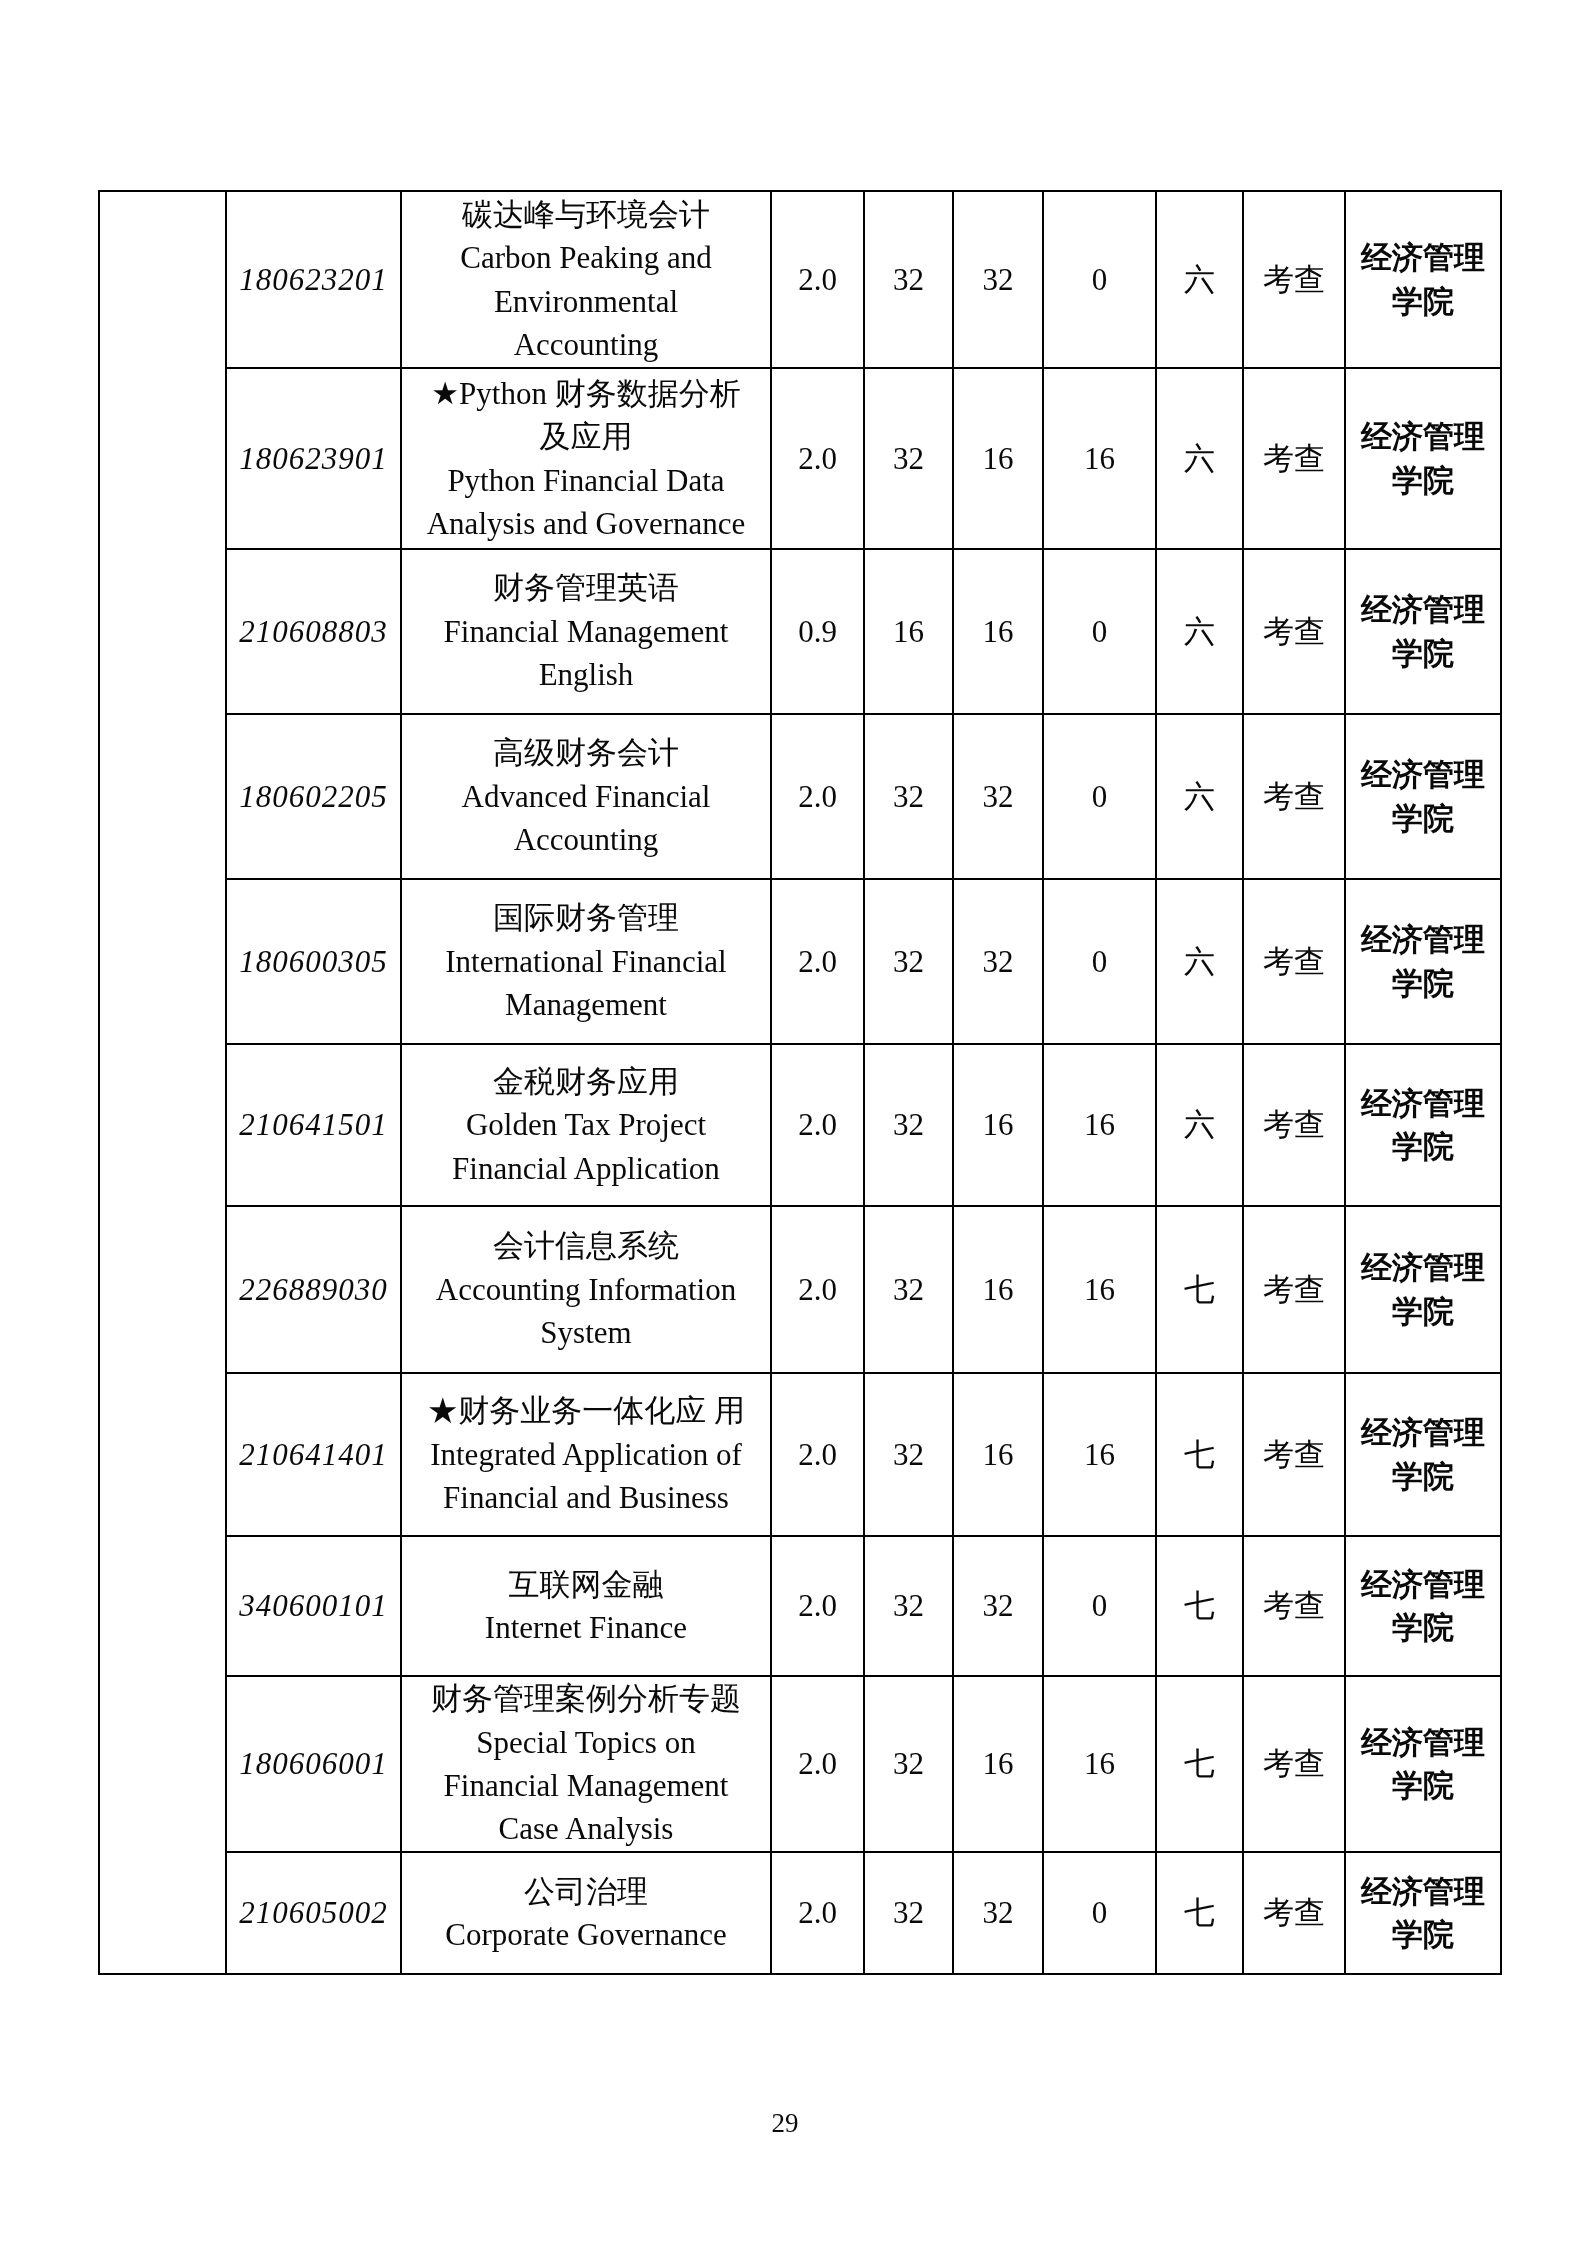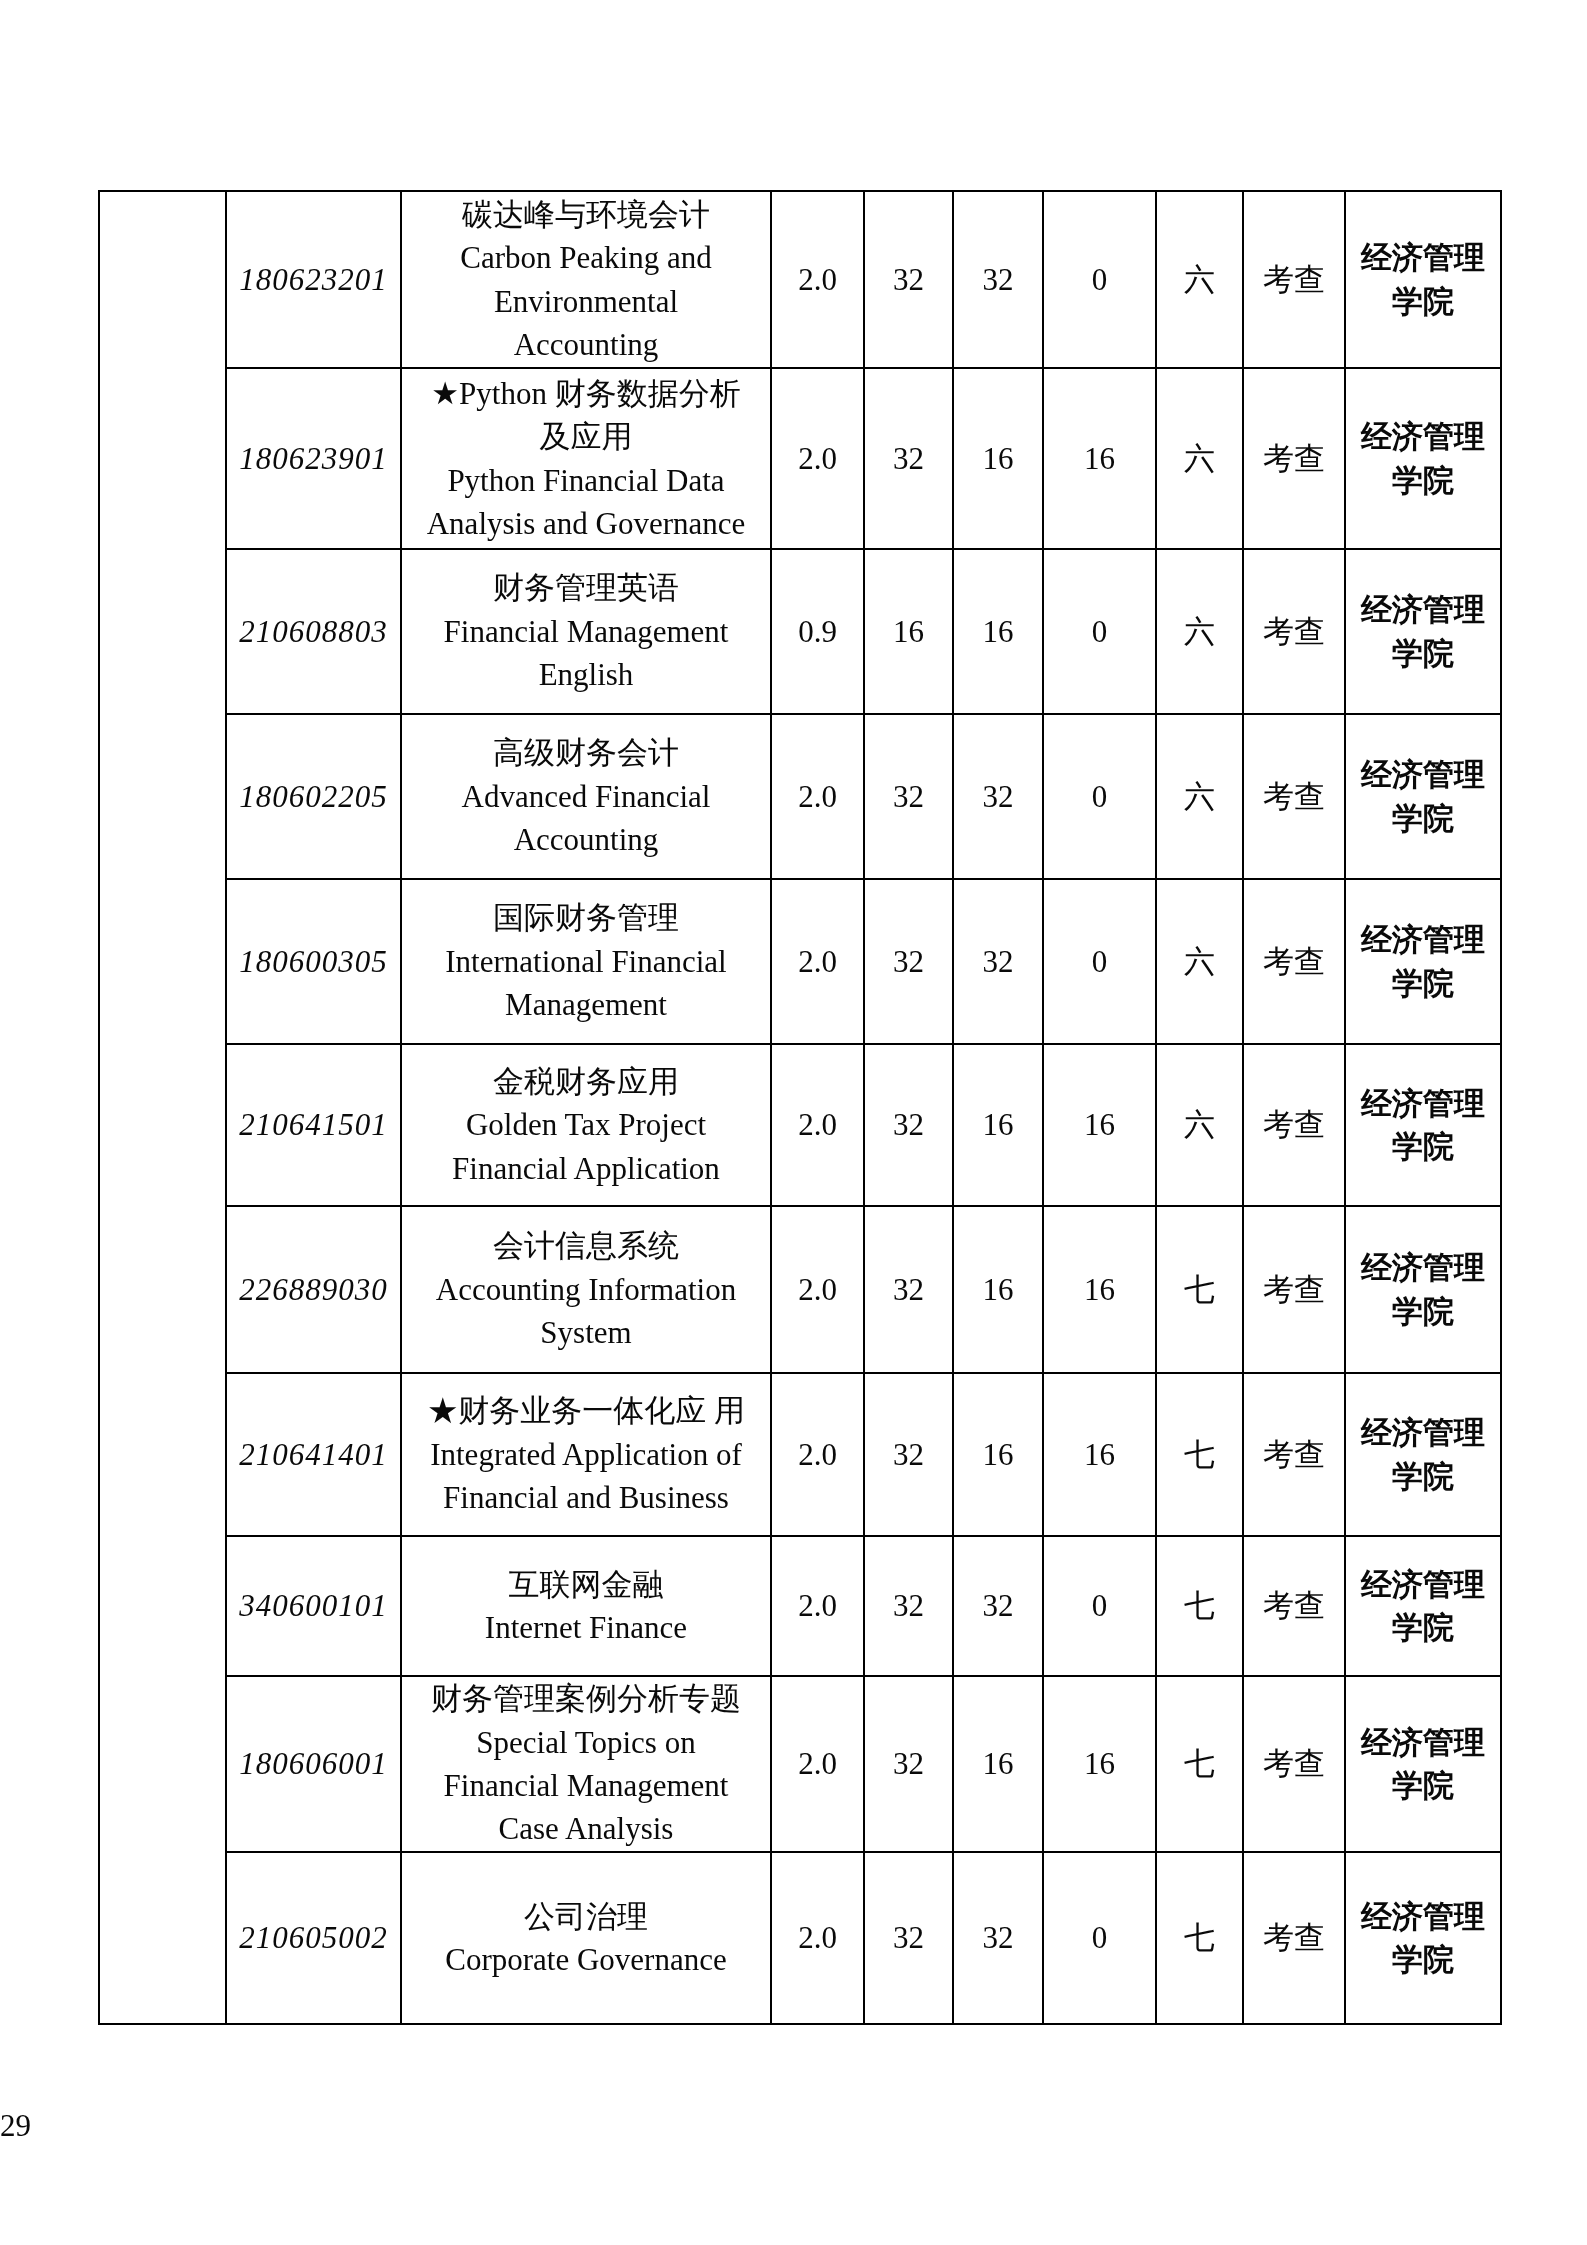--- a/index.html
+++ b/index.html
@@ -44,27 +44,28 @@
   tbody tr:nth-child(1){height:177px;}
   tbody tr:nth-child(2){height:181px;}
   tbody tr:nth-child(3){height:165px;}
   tbody tr:nth-child(4){height:165px;}
   tbody tr:nth-child(5){height:165px;}
   tbody tr:nth-child(6){height:162px;}
   tbody tr:nth-child(7){height:167px;}
   tbody tr:nth-child(8){height:163px;}
   tbody tr:nth-child(9){height:140px;}
   tbody tr:nth-child(10){height:176px;}
-  tbody tr:nth-child(11){height:172px;}
+  tbody tr:nth-child(11){height:122px;}
   .page-number{
     position:absolute;
     left:0;
     right:17px;
     top:2108px;
-    font-size:31px;
+    text-align:center;
+    font-size:27px;
   }
 </style>
 </head>
 <body>
 
 <div class="page">
 
   <table class="course-table">
     <colgroup>
       <col style="width:127px">

